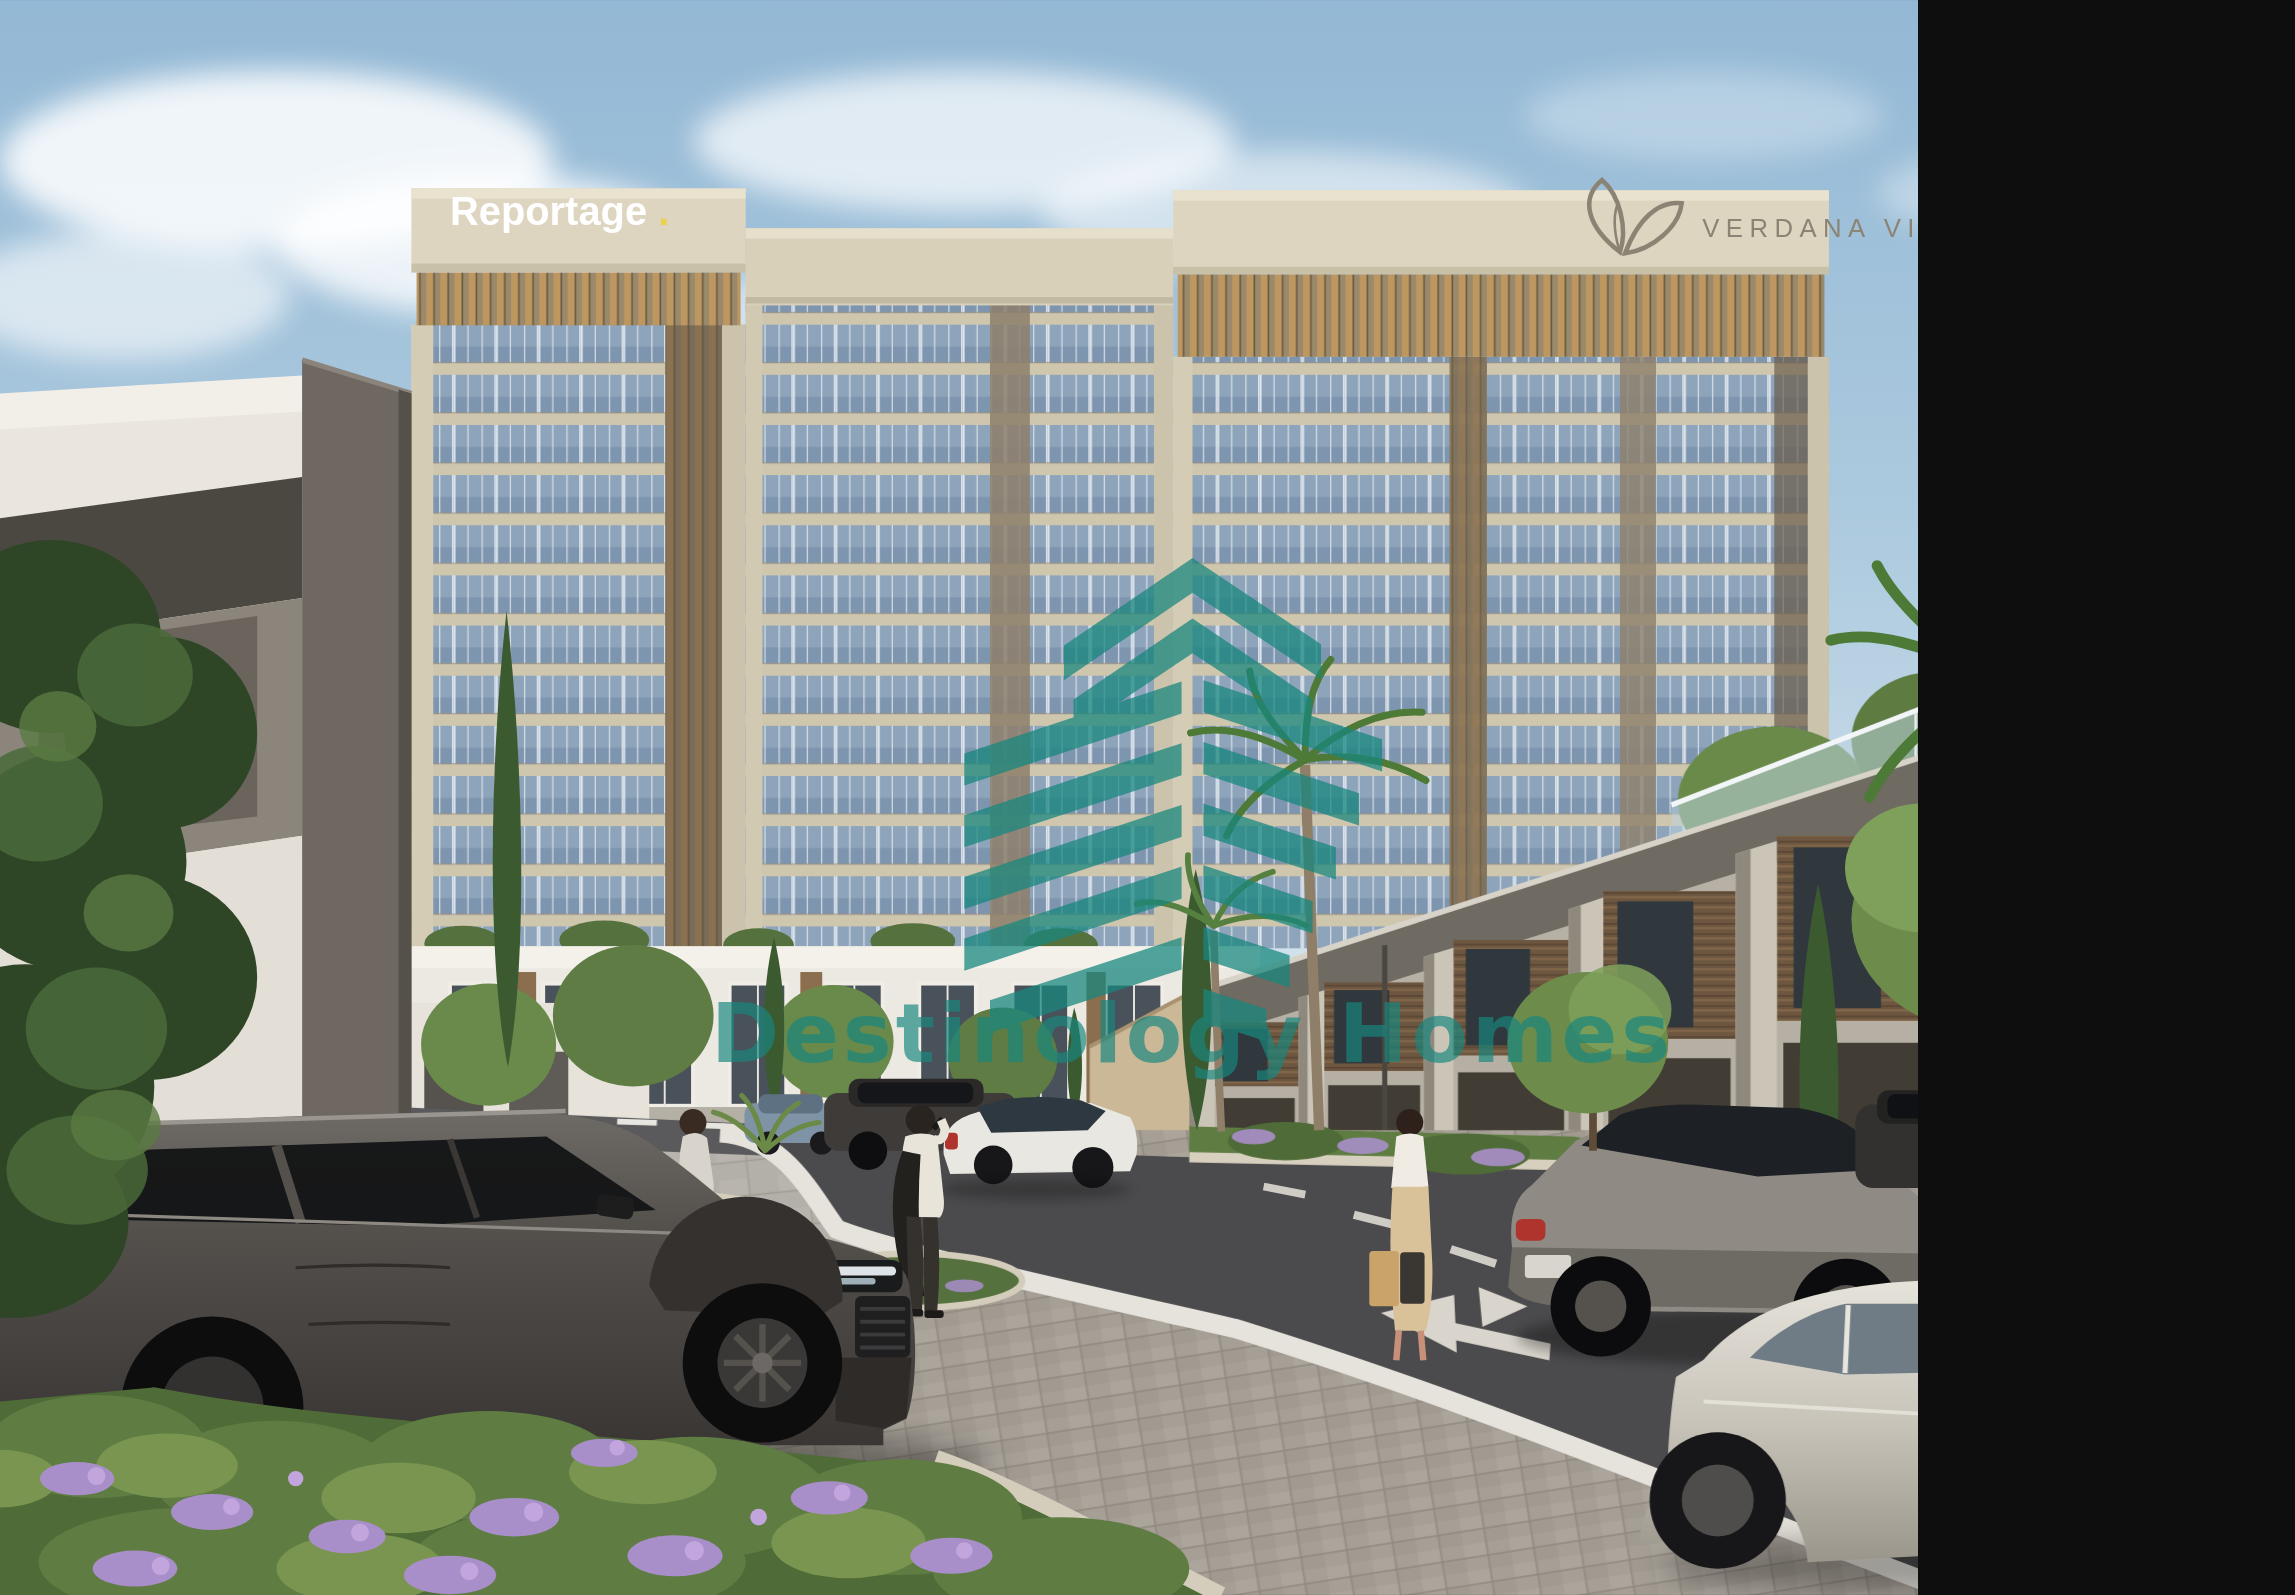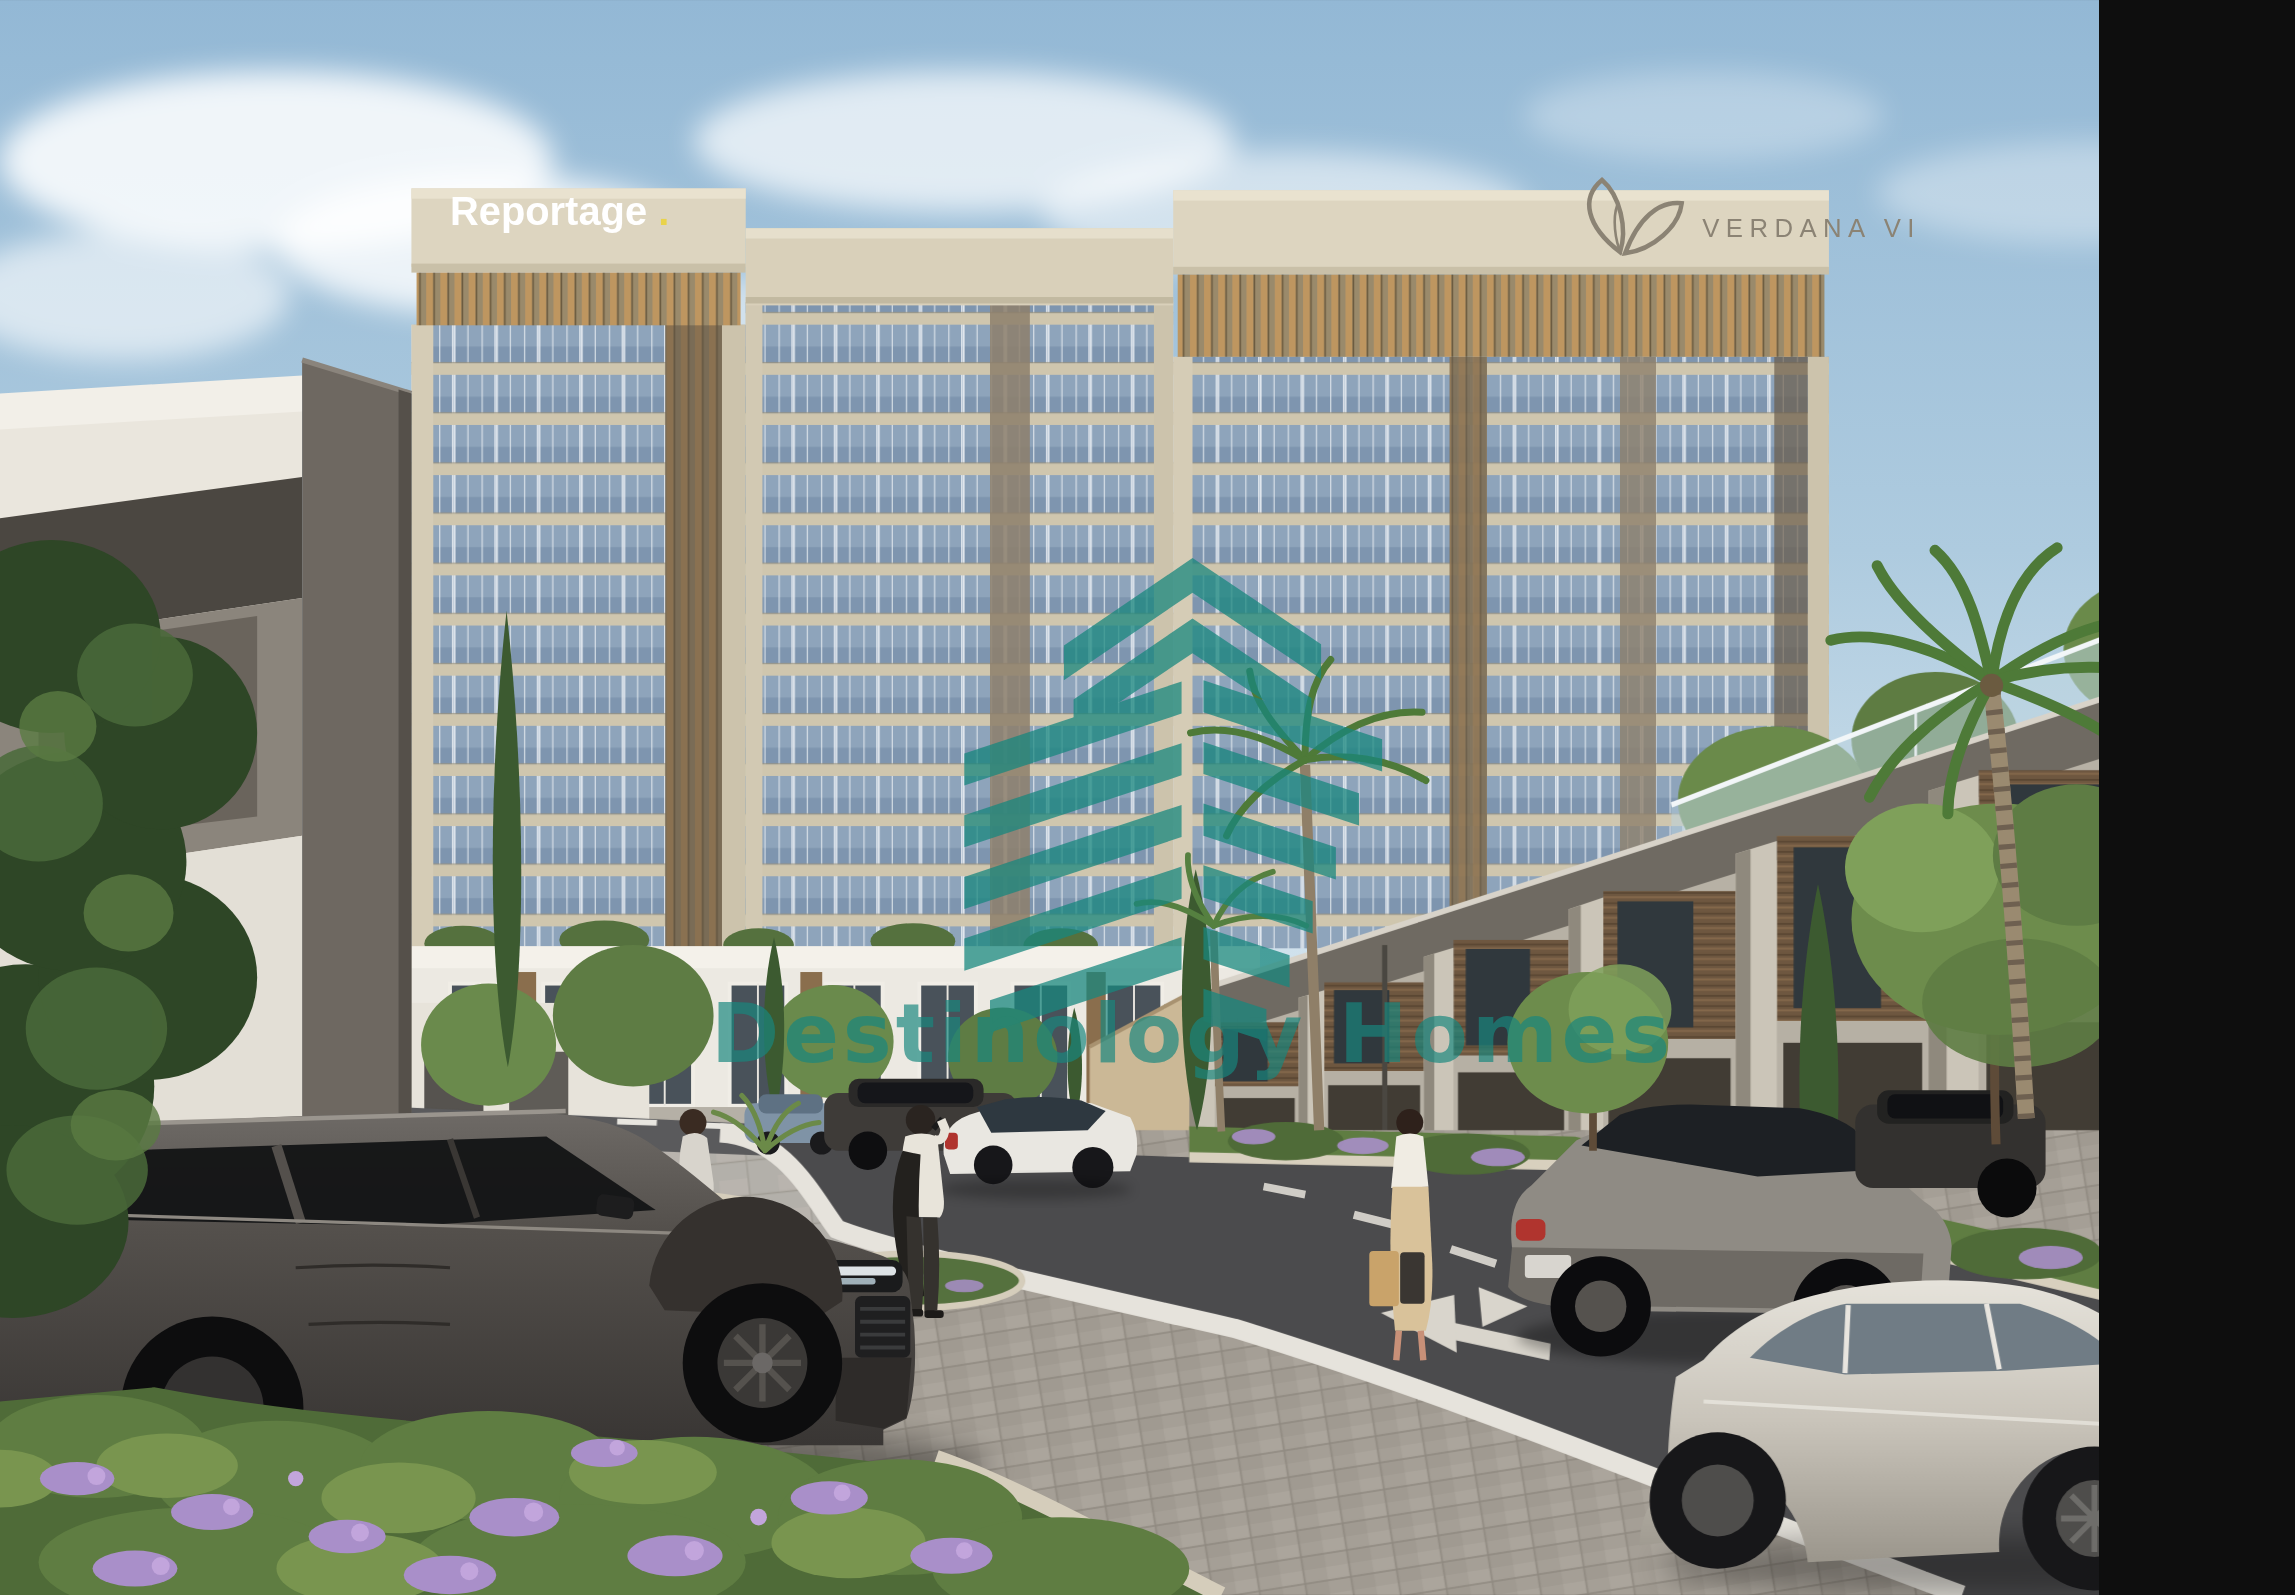--- a/index.html
+++ b/index.html
@@ -1,16 +1,16 @@
 <!DOCTYPE html>
 <html style="font-size:10.3px"><head>
 <meta charset="utf-8">
 <style>
   html,body{margin:0;padding:0;background:#0e0e0e;}
-  .stage{position:relative;width:2099px;height:1595px;overflow:hidden;
+  .stage{position:relative;width:1918px;height:1595px;overflow:hidden;
          font-family:"Liberation Sans", sans-serif;}
   .stage svg{position:absolute;inset:0;display:block;}
   text{font-family:"Liberation Sans", sans-serif;}
   .wmText{font-family:"DejaVu Sans", sans-serif;font-weight:bold;letter-spacing:6px;}
   .signText{font-weight:bold;}
   .verdanaText{letter-spacing:10px;font-weight:400;}
 </style>
 </head>
 <body>
 

